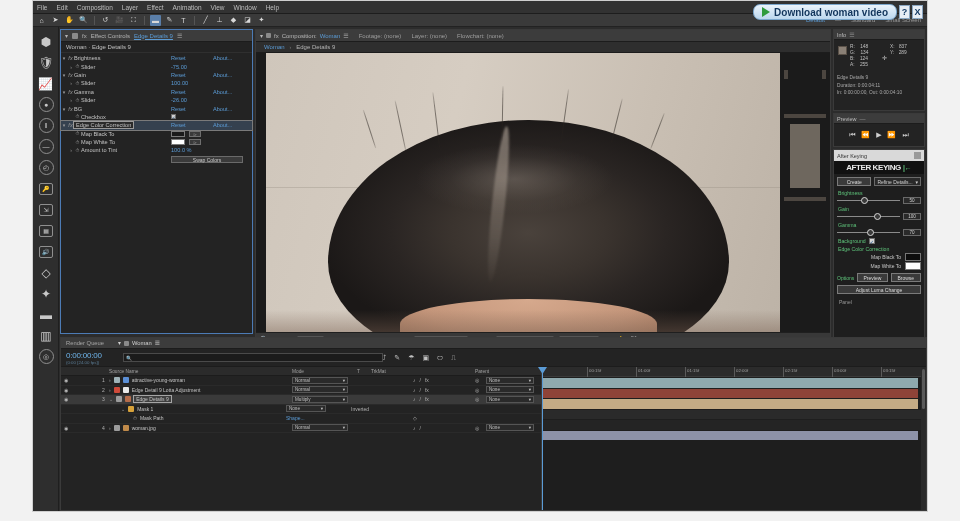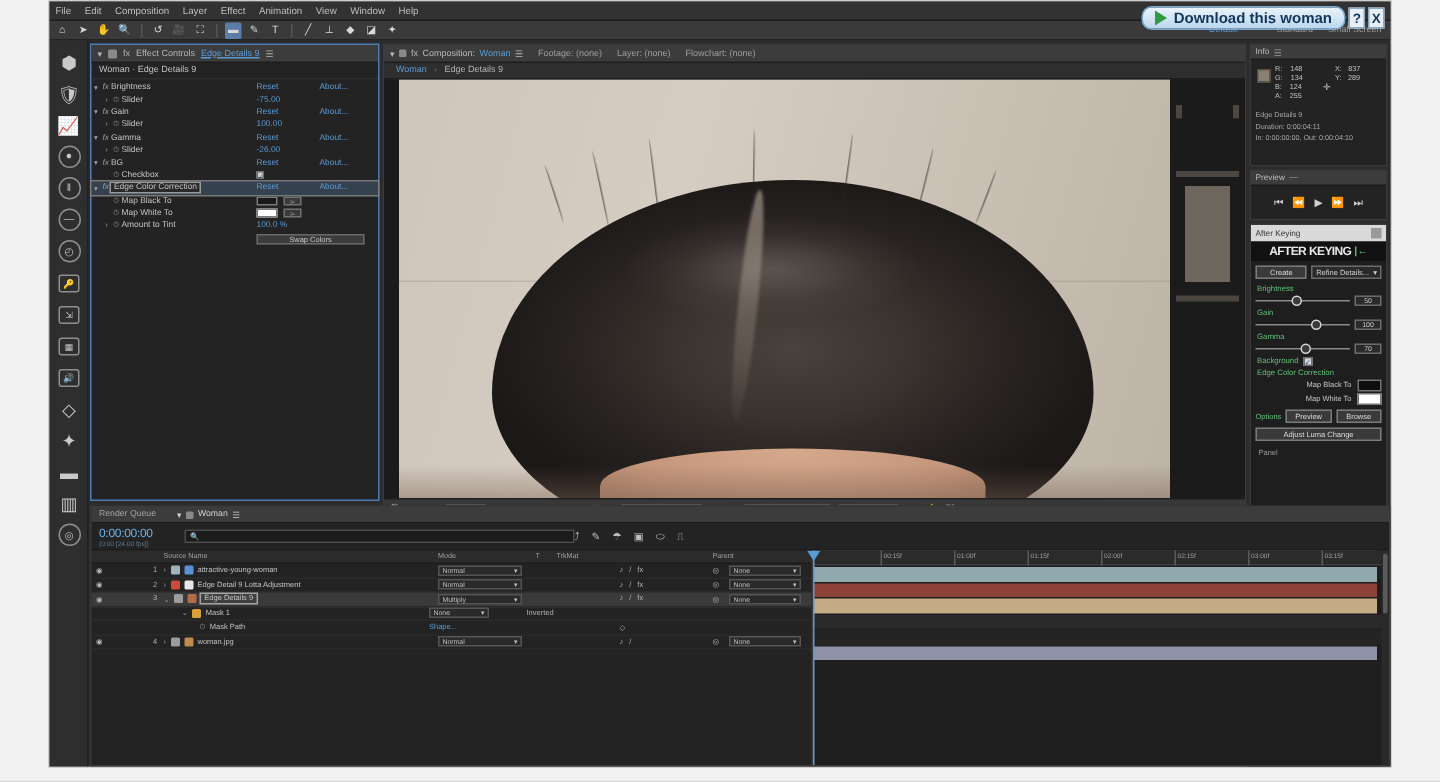--- a/index.html
+++ b/index.html
@@ -850,20 +850,20 @@
       </div>
       <div class="vsb">
         <i style="top:2px;height:40px"></i>
       </div>
     </div>
   </div>
 
   <div class="banner">
     <div class="dl">
       <span class="play"></span>
-      <span>Download this woman</span>
+      <span>Download woman video</span>
     </div>
     <div class="bq">?</div>
     <div class="bx">X</div>
   </div>
 
 </div>
 </div>
 
 </body></html>

